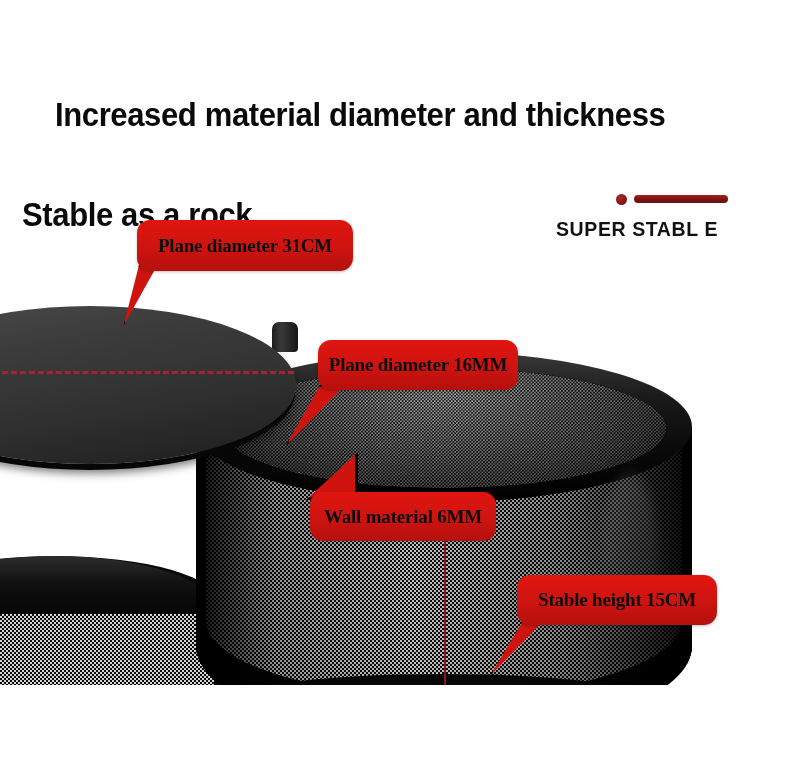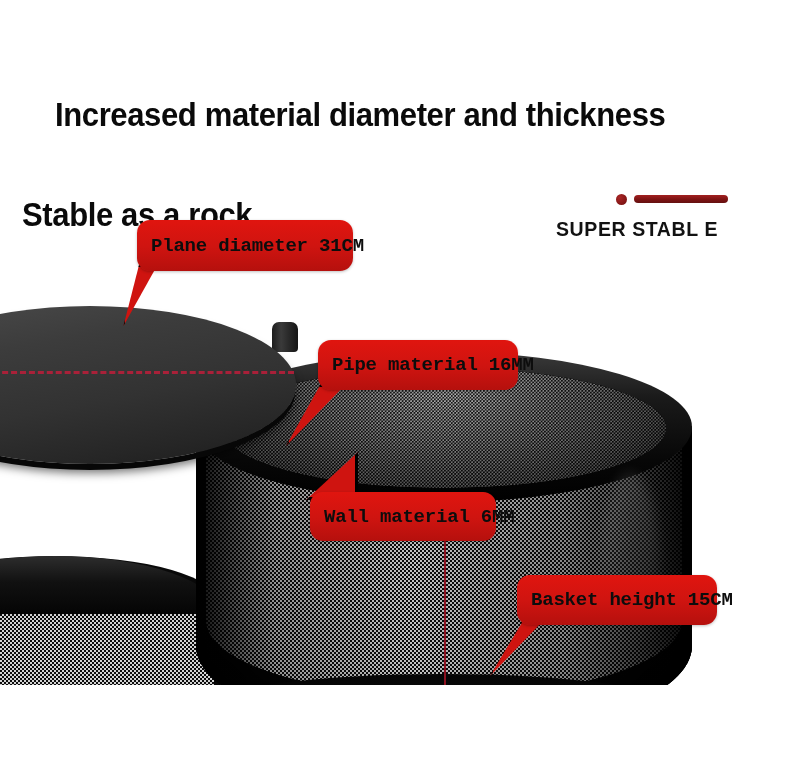--- a/index.html
+++ b/index.html
@@ -241,26 +241,27 @@
     background-size: 3.4px 3.4px, 3.4px 3.4px;
     background-position: 0 0, 1.7px 1.7px;
   }
 
   
   .callout {
     position: absolute;
     background: linear-gradient(180deg,#e0150f 0%, #cf1410 52%, #b5100d 100%);
     border-radius: 13px;
     color: #0d0d0d;
-    font-family: Liberation Mono, monospace;
+    font-family: Liberation Serif, serif;
     font-weight: bold;
     font-size: 19px;
     letter-spacing: -0.2px;
     display: flex;
     align-items: center;
+    justify-content: center;
     padding: 0 14px;
     white-space: nowrap;
     box-shadow: 0 1px 3px rgba(0,0,0,0.25);
   }
   .tail {
     position: absolute;
     width: 0; height: 0;
     border-style: solid;
   }
 
@@ -354,28 +355,28 @@
 
   </div>
 
   <div class="tail" id="tail-plane"></div>
   <div class="callout" id="callout-plane">
     <span>Plane diameter 31CM</span>
   </div>
 
   <div class="tail" id="tail-pipe"></div>
   <div class="callout" id="callout-pipe">
-    <span>Pipe material 16MM</span>
+    <span>Plane diameter 16MM</span>
   </div>
 
   <div class="tail" id="tail-wall"></div>
   <div id="wall-measure-line"></div>
   <div id="wall-measure-tick"></div>
   <div class="callout" id="callout-wall">
     <span>Wall material 6MM</span>
   </div>
 
   <div class="tail" id="tail-basket"></div>
   <div class="callout" id="callout-basket">
-    <span>Basket height 15CM</span>
+    <span>Stable height 15CM</span>
   </div>
 
 </div>
 
 </body></html>

